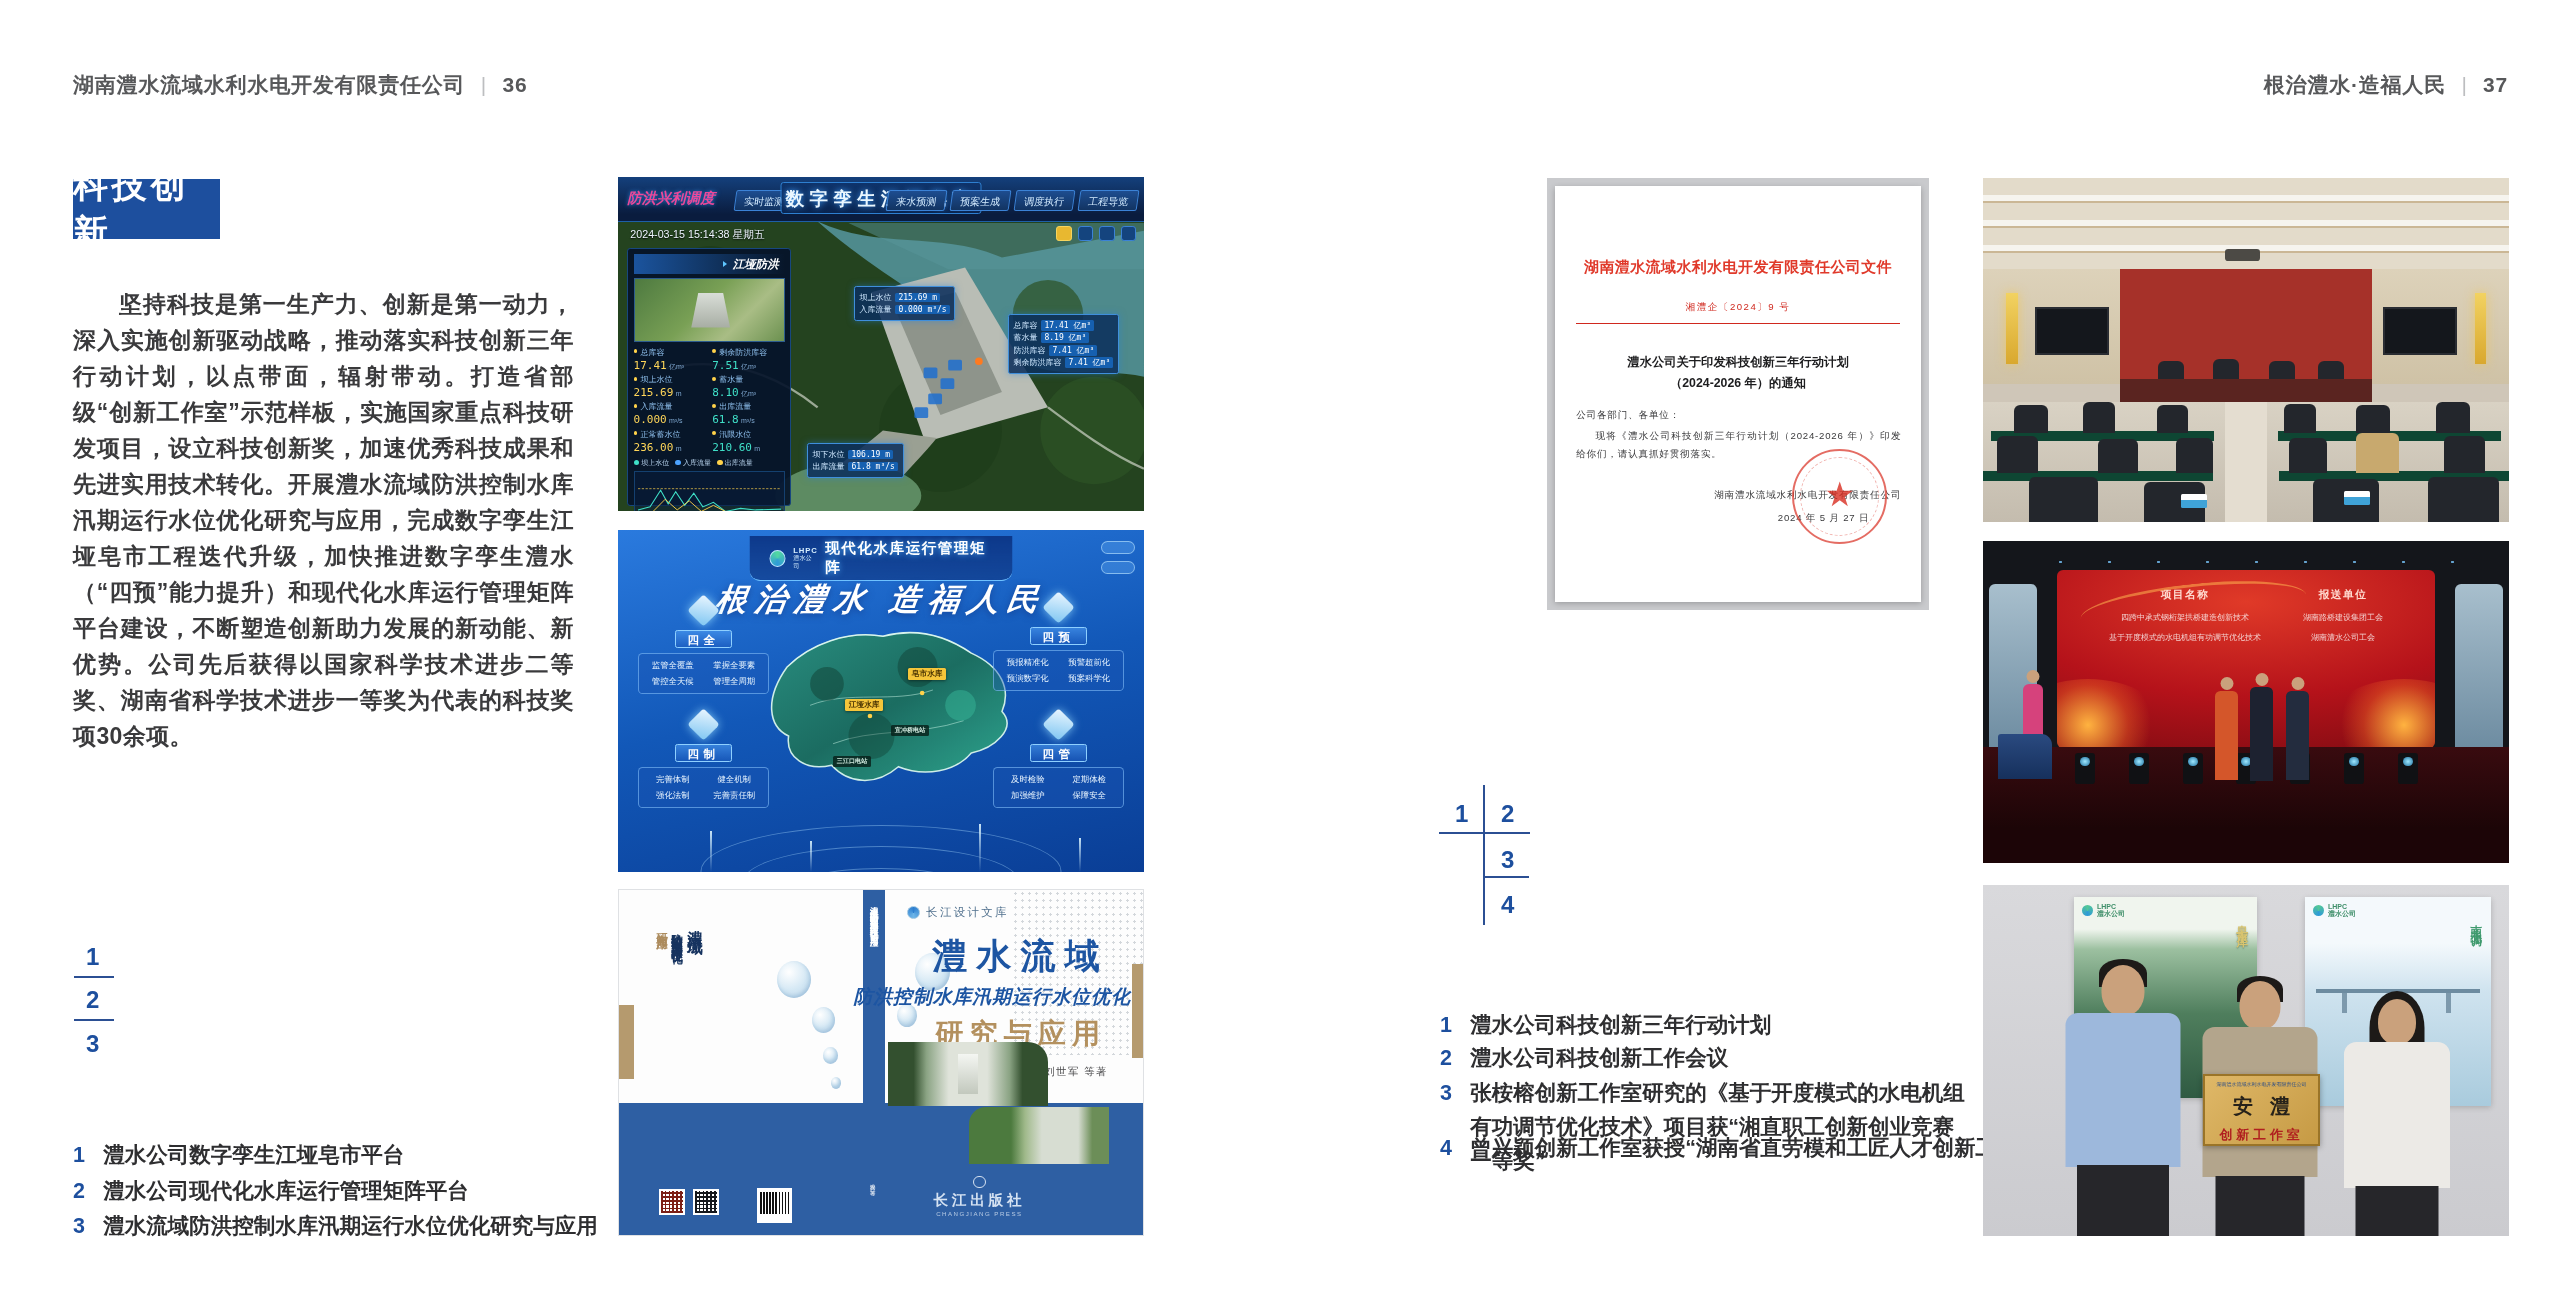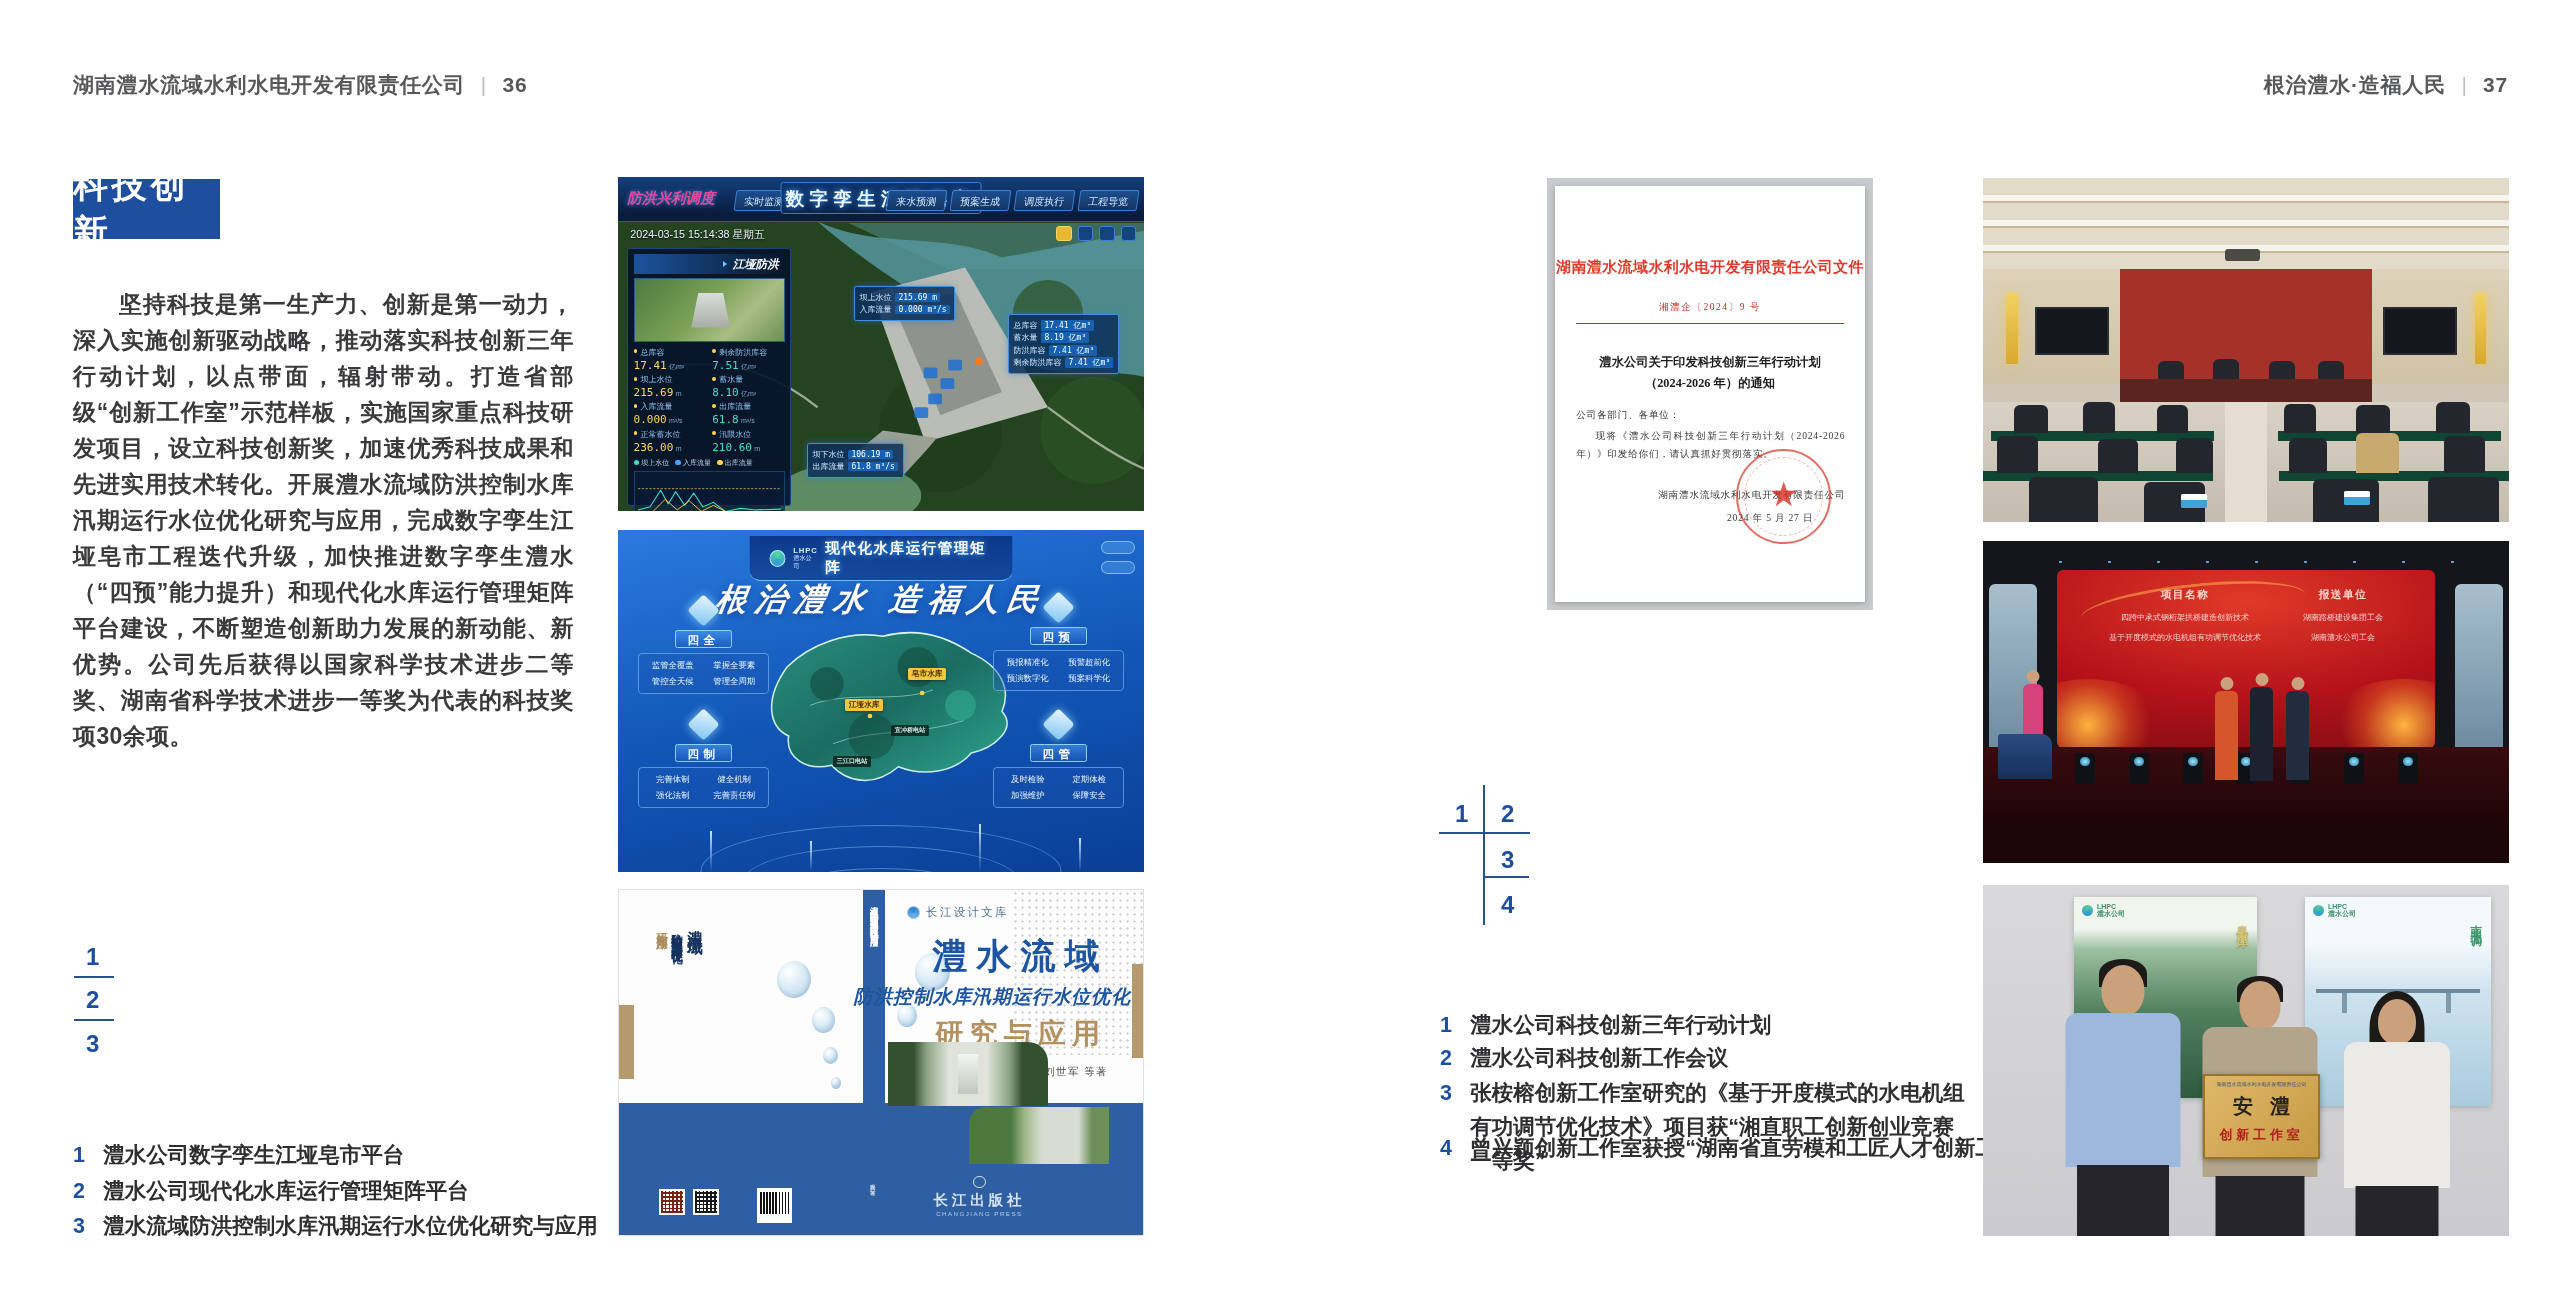--- a/index.html
+++ b/index.html
@@ -106,21 +106,21 @@
   .bk-authors { position:absolute; right:35px; top:175px; font-size:10.4px; color:#4a4a4c; letter-spacing:1.5px; }
   .bk-photo1 { position:absolute; left:269px; top:152px; width:160px; height:64px; border-radius:0 20px 0 0; background:linear-gradient(90deg,#33502f 0 16%,#8aa383 24%,#dfe3da 38% 62%,#8aa383 76%,#33502f 84%); }
   .bk-photo1 i { position:absolute; left:44%; top:18%; width:12%; height:64%; background:linear-gradient(180deg,#f4f6f2,#c2c8bd); }
   .bk-photo2 { position:absolute; left:350px; top:217px; width:140px; height:57px; border-radius:17px 0 0 0; background:linear-gradient(90deg,#4c7a3e 0 30%,#9fb98a 40%,#d7ddd2 52% 78%,#6c8e58 88%); }
   .bk-pub { position:absolute; left:60%; bottom:18.4px; text-align:center; color:#d5e2f2; }
   .bk-pub .p1 { font-size:14.6px; font-weight:bold; letter-spacing:3.8px; }
   .bk-pub .p2 { font-size:6.1px; letter-spacing:1.5px; opacity:.8; }
   .bk-pub .mark { width:12.3px; height:12.3px; margin:0 auto 2.3px; border:1.2px solid #d5e2f2; border-radius:50%; }
 
   
-  #img-doc { left:1547px; top:178px; width:326px; height:432px; background:#c9cacd;font-family:Liberation Serif, serif; }
+  #img-doc { left:1547px; top:178px; width:382px; height:432px; background:#c9cacd; }
   .doc-paper { position:absolute; inset:7.7px; background:#ffffff; box-shadow:0 1.5px 6.1px rgba(0,0,0,.25); }
   .doc-head { position:absolute; top:72px; left:0; right:0; text-align:center; color:#e0392a; font-size:15px; font-weight:bold; letter-spacing:0.4px; }
   .doc-no { position:absolute; top:115px; left:0; right:0; text-align:center; color:#d0281e; font-size:9.6px; letter-spacing:1.5px; }
   .doc-rule { position:absolute; top:137px; left:21.5px; right:21.5px; height:1.5px; background:#d0281e; }
   .doc-title { position:absolute; top:166px; left:0; right:0; text-align:center; color:#1d1d1f; font-size:12.3px; font-weight:bold; line-height:21px; }
   .doc-salu { position:absolute; top:223px; left:21.5px; font-size:9.6px; color:#3a3a3c; letter-spacing:0.8px; }
   .doc-body { position:absolute; top:241px; left:21.5px; right:20px; font-size:9.6px; color:#3a3a3c; line-height:18.4px; text-indent:2em; text-align:justify; letter-spacing:0.8px; }
   .doc-signer { position:absolute; top:303px; right:20px; font-size:9.6px; color:#3a3a3c; letter-spacing:0.8px; }
   .doc-date { position:absolute; top:326px; right:52px; font-size:9.6px; color:#3a3a3c; letter-spacing:0.8px; }
   .doc-seal { position:absolute; right:34px; top:263px; width:95px; height:95px; border:2.3px solid rgba(216,45,33,.7); border-radius:50%; }
@@ -180,21 +180,21 @@
   .pl-vtext { position:absolute; right:7.7px; top:18.4px; writing-mode:vertical-rl; text-orientation:upright; font-size:11.5px; font-weight:bold; letter-spacing:3.1px; }
   .pl-vtext.gold { color:#d8c470; text-shadow:0 0.8px 1.5px rgba(60,90,60,.6); }
   .pl-vtext.green { color:#3f9a6e; }
   .pl-bridge { position:absolute; left:6%; right:6%; top:44%; height:3.8px; background:#6d8ba0; }
   .pl-pier { position:absolute; top:46%; width:4.6px; height:20px; background:#7d99ac; }
   .pl-person { position:absolute; }
   .pl-head { position:absolute; left:50%; transform:translateX(-50%); border-radius:50% 50% 46% 46%; background:#caa17c; }
   .pl-hair { position:absolute; left:50%; transform:translateX(-50%); background:#1d1a18; border-radius:50% 50% 0 0; }
   .pl-body { position:absolute; left:50%; transform:translateX(-50%); border-radius:12.3px 12.3px 0 0; }
   .pl-legs { position:absolute; left:50%; transform:translateX(-50%); background:#26262a; }
-  .pl-plaque { position:absolute; left:220px; top:189px; width:117px; height:85px; background:linear-gradient(135deg,#dfb868,#c69a44); border:2.3px solid #9a7428; box-shadow:0 2.3px 6.1px rgba(0,0,0,.35); text-align:center; padding-top:4.6px; }
+  .pl-plaque { position:absolute; left:220px; top:189px; width:117px; height:72px; background:linear-gradient(135deg,#dfb868,#c69a44); border:2.3px solid #9a7428; box-shadow:0 2.3px 6.1px rgba(0,0,0,.35); text-align:center; padding-top:4.6px; }
   .pl-plaque .o { font-size:5px; color:#2a4c86; white-space:nowrap; }
   .pl-plaque .m { font-size:20px; font-weight:bold; color:#27221a; letter-spacing:17px; margin-top:6.1px; text-indent:17px; font-family:"Liberation Serif",serif; }
   .pl-plaque .s { font-size:13px; font-weight:bold; color:#b01f1f; letter-spacing:3.8px; margin-top:6.1px; }
 
   
   .rcap3 { width:504px; }
 </style>
 </head>
 <body>
 

